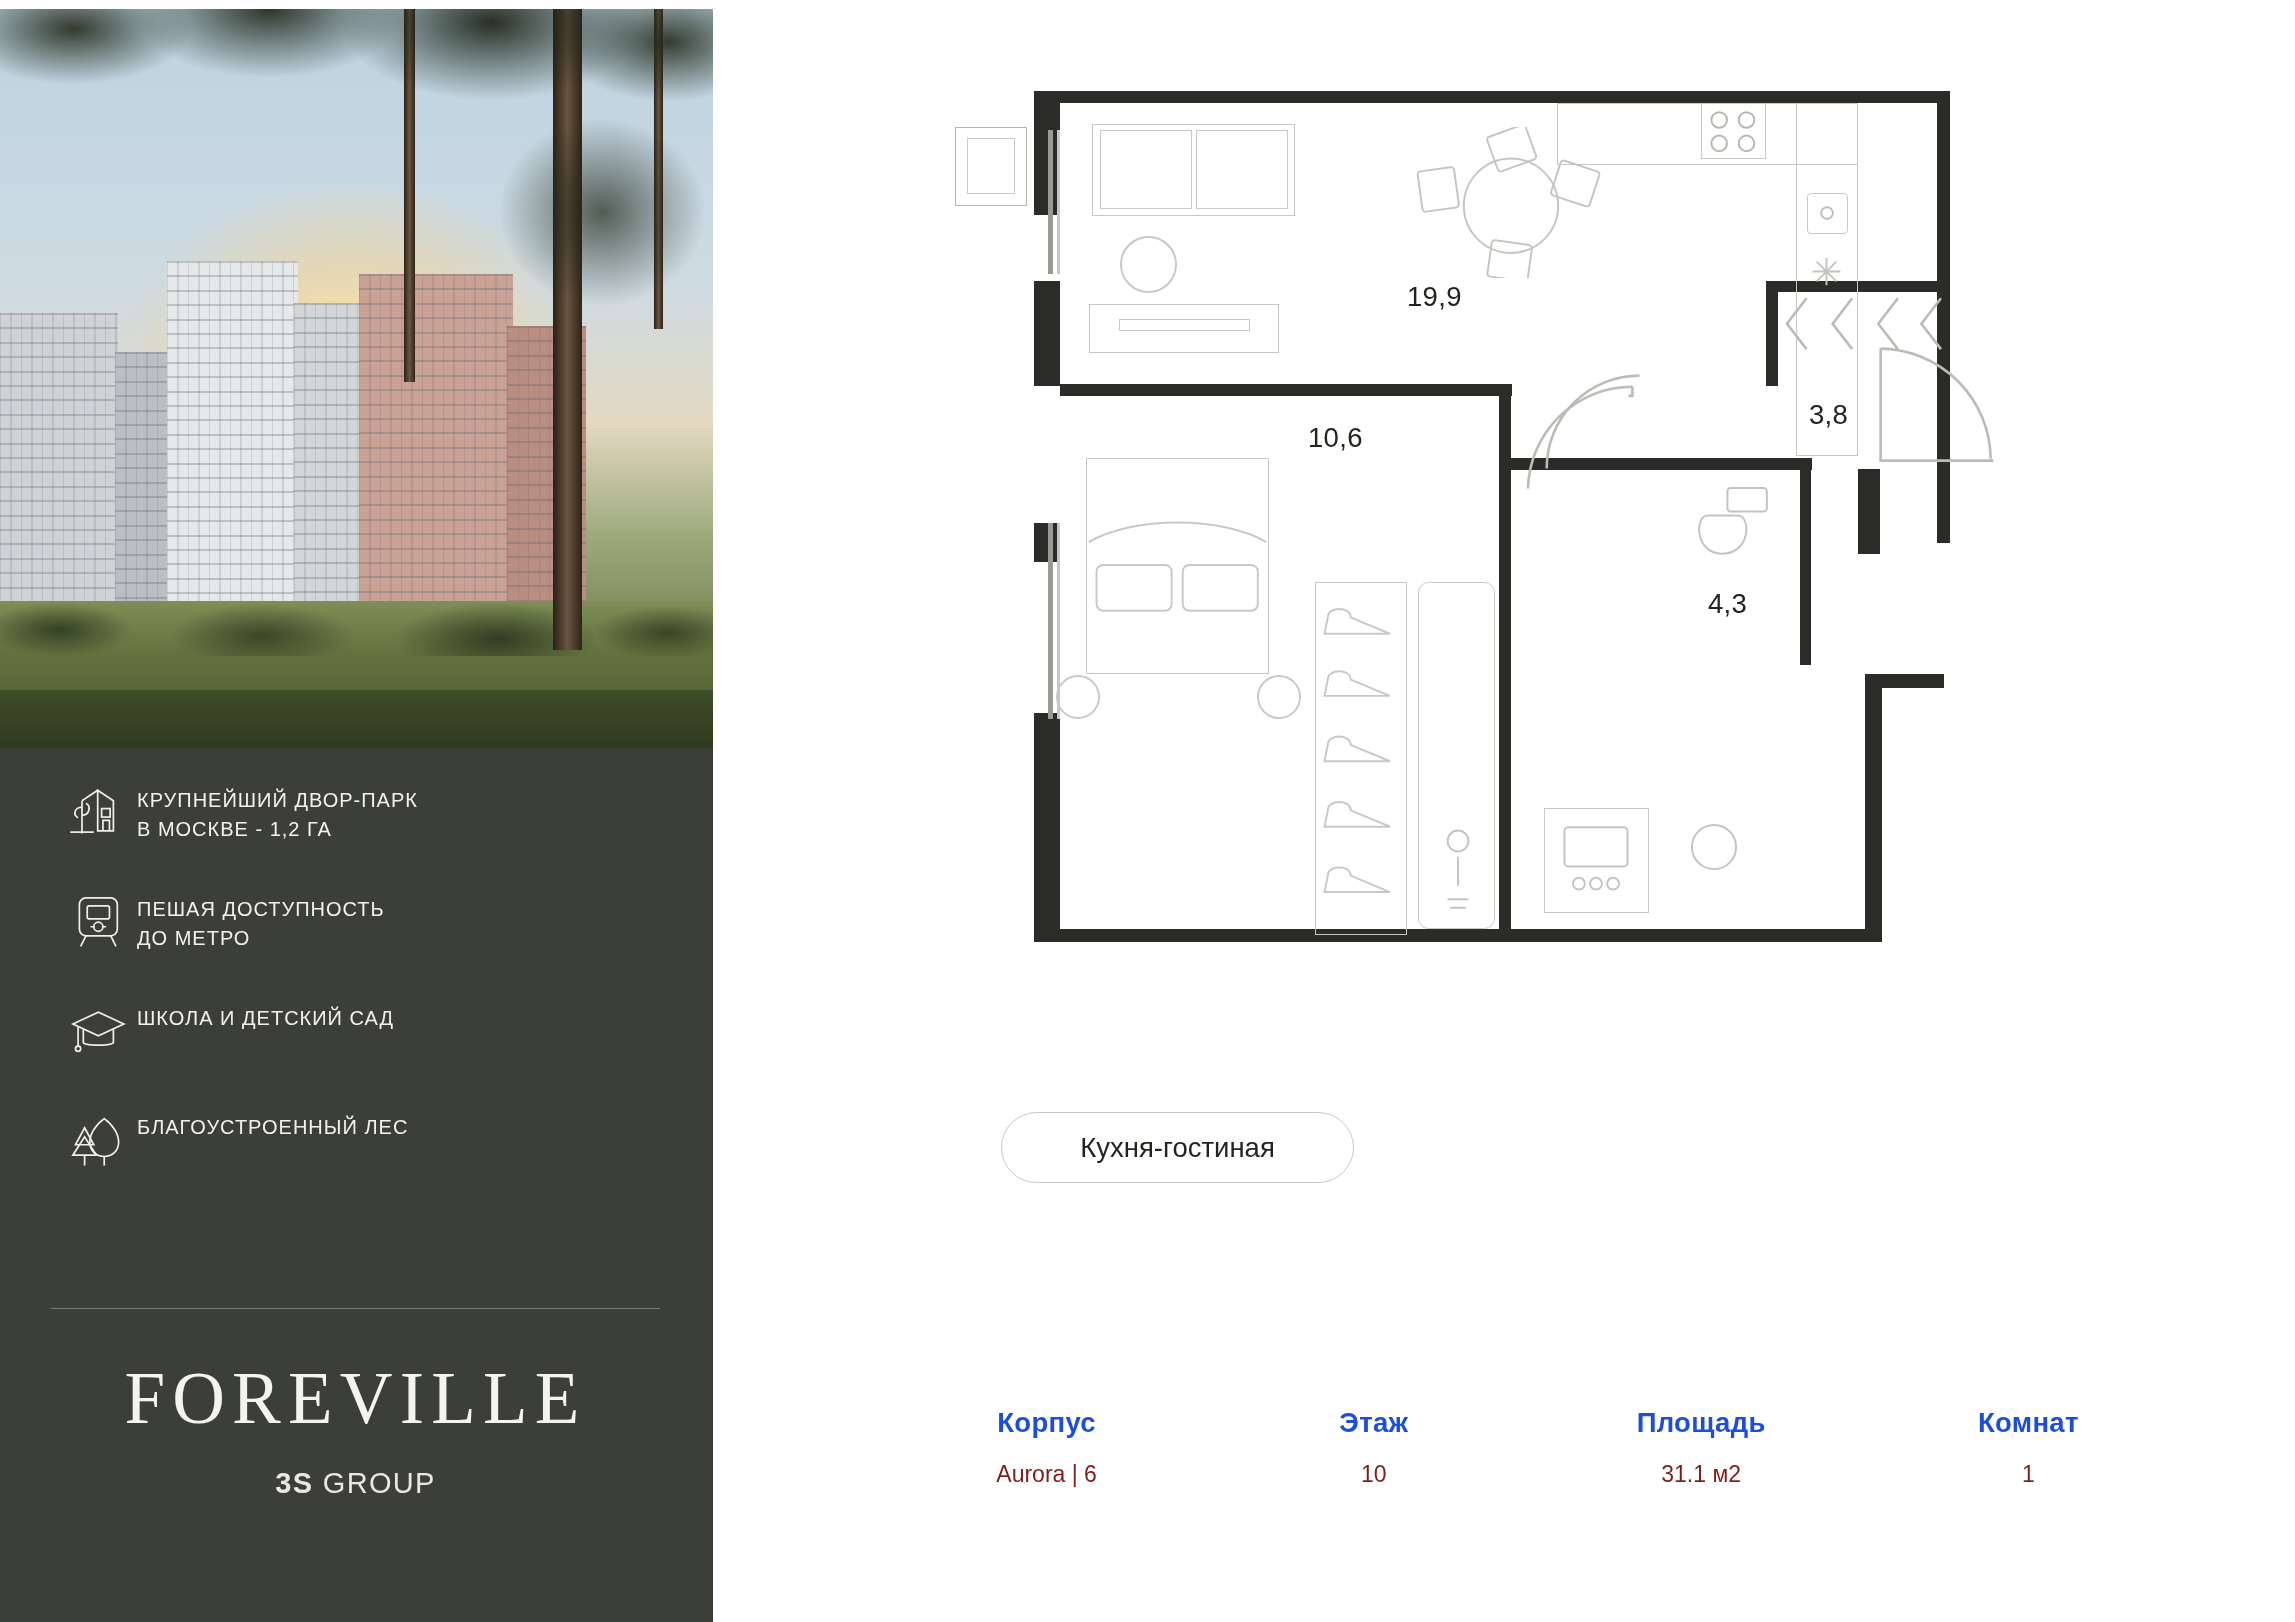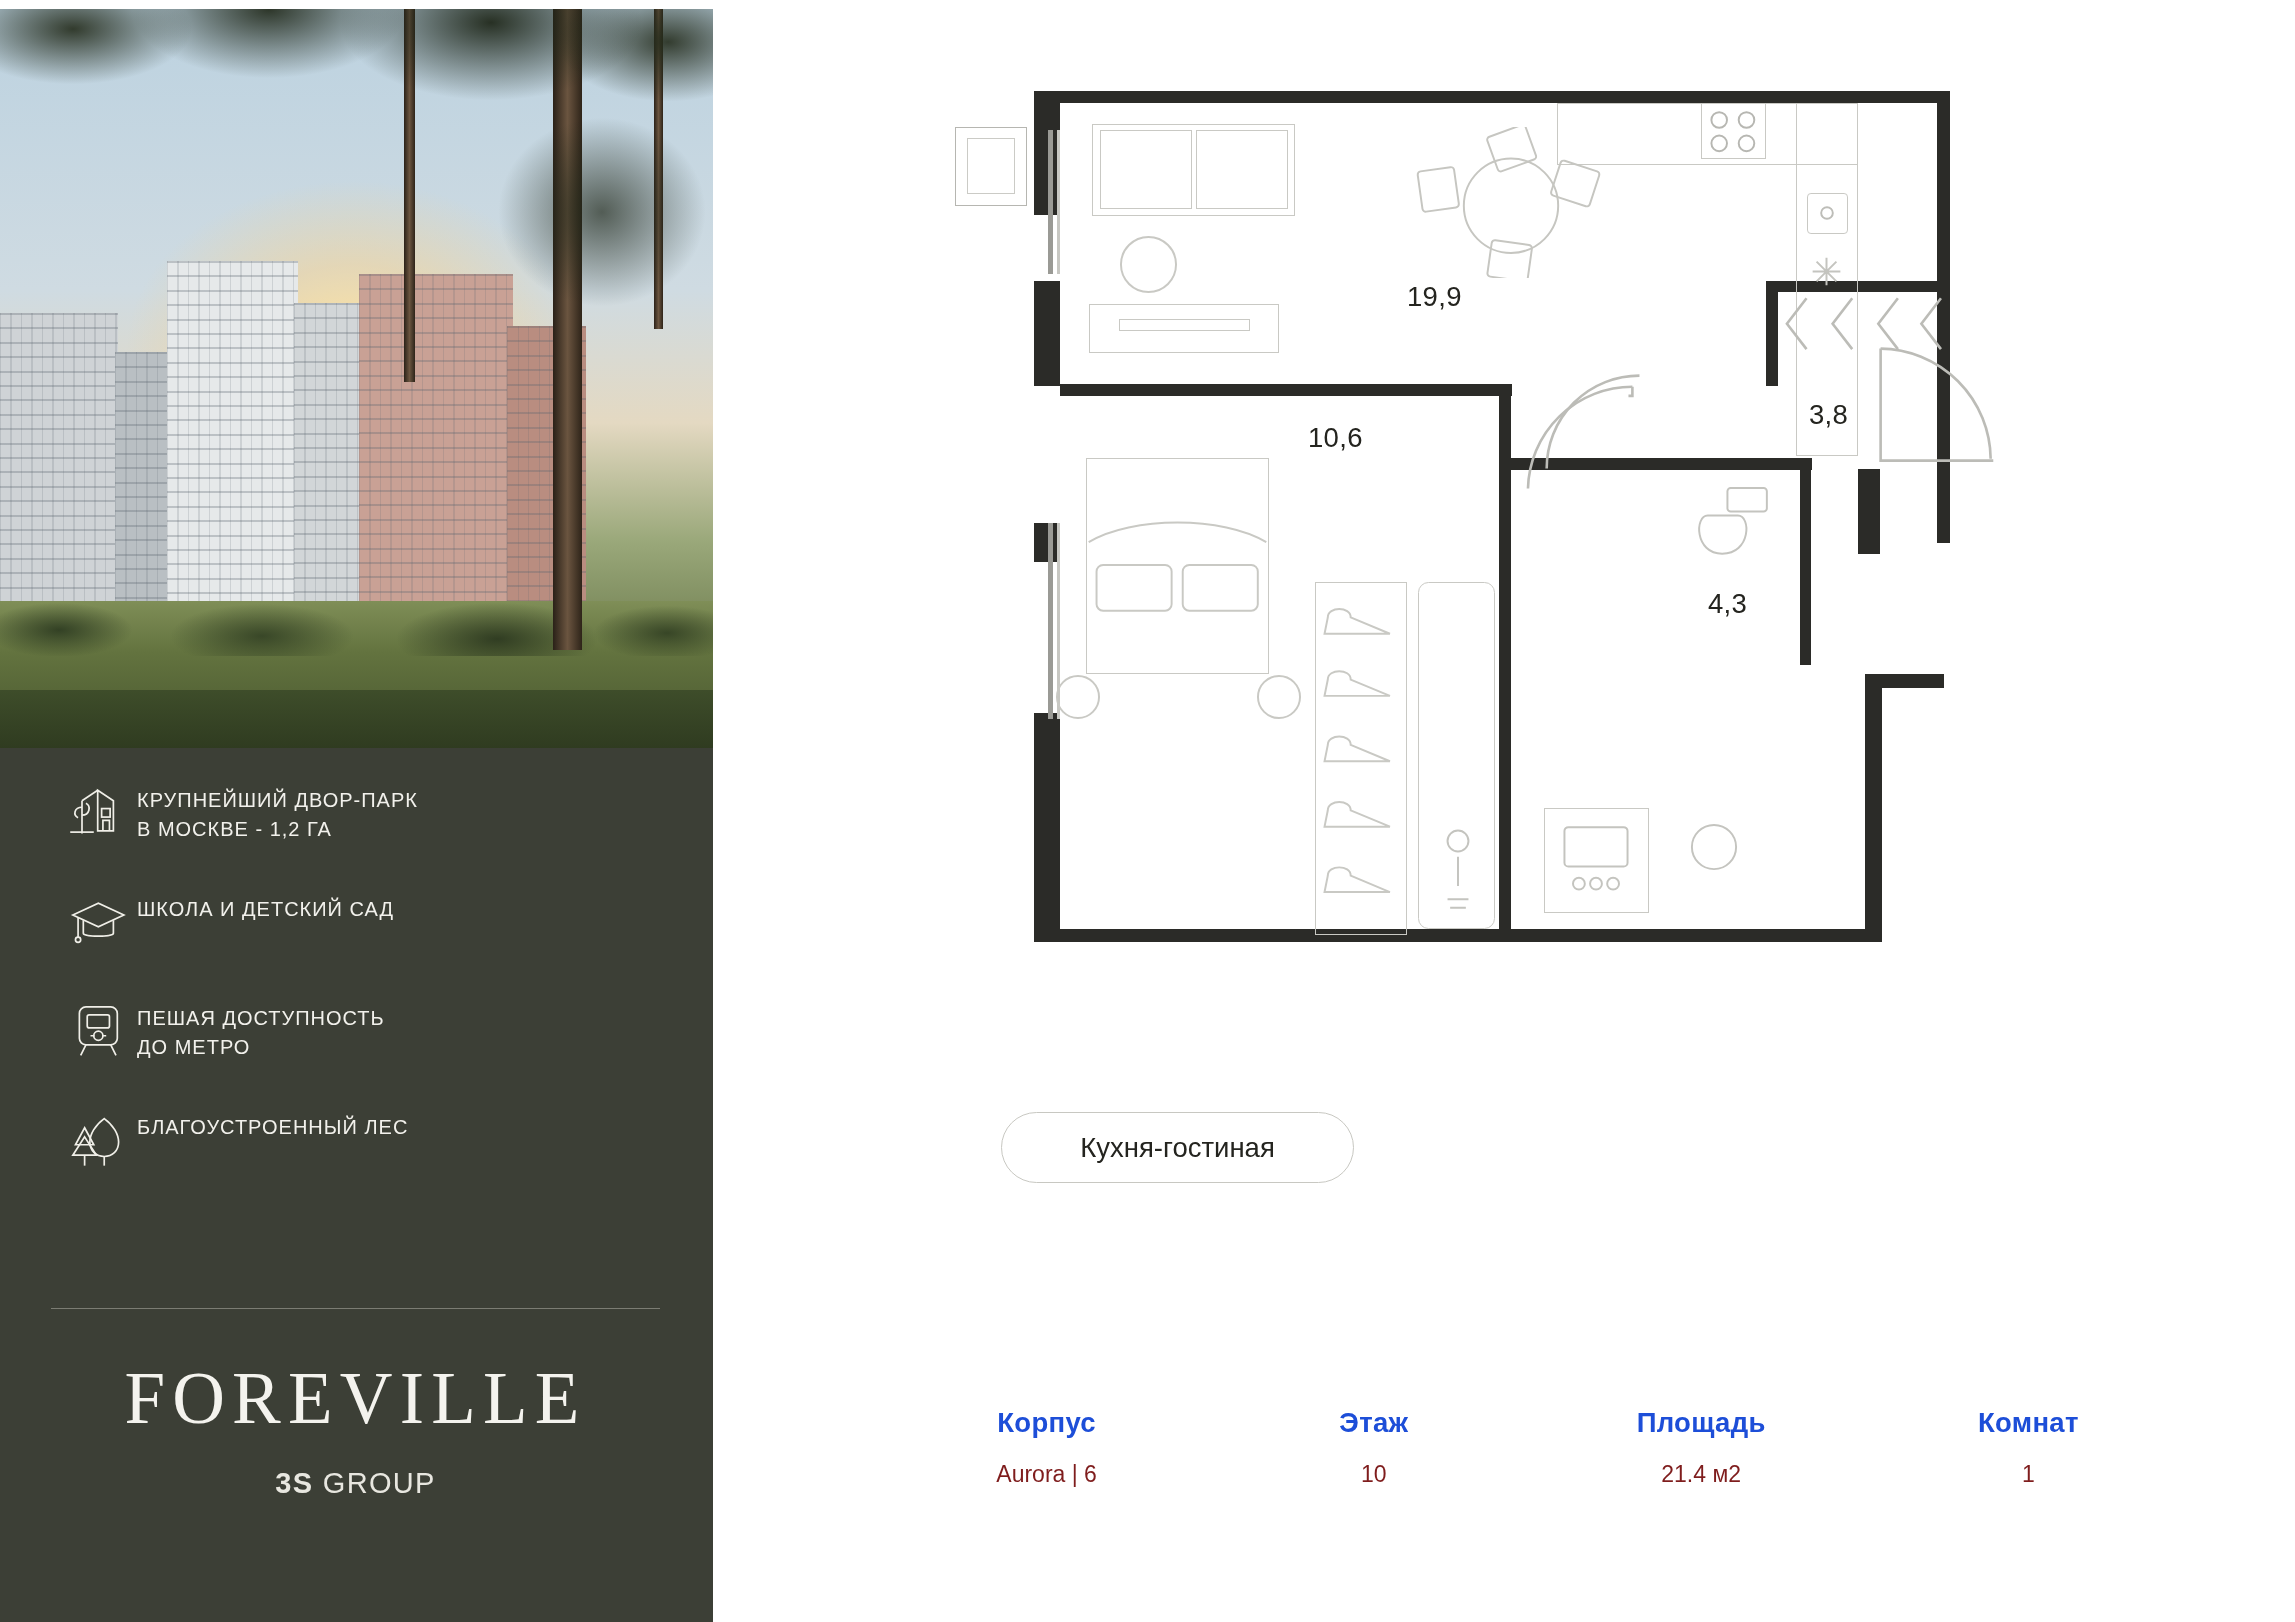--- a/index.html
+++ b/index.html
@@ -166,41 +166,41 @@
             <path d="M8 78 L44 78"></path>
           </svg>
         </span>
         <span class="txt">КРУПНЕЙШИЙ ДВОР-ПАРК
 В МОСКВЕ - 1,2 ГА</span>
       </div>
 
       <div class="feature">
         <span class="ico">
           <svg width="68" height="63" viewBox="0 0 104 96" fill="none" stroke="#f0efe8" stroke-width="2.6">
-            <path d="M12 38 L51 20 L90 38 L51 56 Z"></path>
-            <path d="M28 46 L28 66 C28 72 74 72 74 66 L74 46"></path>
-            <path d="M20 42 L20 72"></path>
-            <circle cx="20" cy="76" r="4"></circle>
-          </svg>
-        </span>
-        <span class="txt">ШКОЛА И ДЕТСКИЙ САД</span>
-      </div>
-
-      <div class="feature">
-        <span class="ico">
-          <svg width="68" height="63" viewBox="0 0 104 96" fill="none" stroke="#f0efe8" stroke-width="2.6">
             <rect x="22" y="12" width="58" height="58" rx="10"></rect>
             <rect x="34" y="24" width="34" height="20" rx="3"></rect>
             <circle cx="51" cy="56" r="7"></circle>
             <path d="M45 56 L39 56 M57 56 L63 56"></path>
             <path d="M32 70 L24 86 M70 70 L78 86"></path>
           </svg>
         </span>
         <span class="txt">ПЕШАЯ ДОСТУПНОСТЬ
 ДО МЕТРО</span>
+      </div>
+
+      <div class="feature">
+        <span class="ico">
+          <svg width="68" height="63" viewBox="0 0 104 96" fill="none" stroke="#f0efe8" stroke-width="2.6">
+            <path d="M12 38 L51 20 L90 38 L51 56 Z"></path>
+            <path d="M28 46 L28 66 C28 72 74 72 74 66 L74 46"></path>
+            <path d="M20 42 L20 72"></path>
+            <circle cx="20" cy="76" r="4"></circle>
+          </svg>
+        </span>
+        <span class="txt">ШКОЛА И ДЕТСКИЙ САД</span>
       </div>
 
       <div class="feature">
         <span class="ico">
           <svg width="68" height="63" viewBox="0 0 104 96" fill="none" stroke="#f0efe8" stroke-width="2.6">
             <path d="M60 16 C74 26 82 40 82 52 C82 66 72 74 60 74 C48 74 38 66 38 52 C38 40 46 26 60 16 Z"></path>
             <path d="M60 74 L60 88"></path>
             <path d="M30 30 L44 56 L16 56 Z"></path>
             <path d="M30 44 L48 72 L12 72 Z"></path>
             <path d="M30 72 L30 88"></path>
@@ -365,21 +365,21 @@
       <div class="spec">
         <div class="k">Корпус</div>
         <div class="v">Aurora | 6</div>
       </div>
       <div class="spec">
         <div class="k">Этаж</div>
         <div class="v">10</div>
       </div>
       <div class="spec">
         <div class="k">Площадь</div>
-        <div class="v">21.4 м2</div>
+        <div class="v">31.1 м2</div>
       </div>
       <div class="spec">
         <div class="k">Комнат</div>
         <div class="v">1</div>
       </div>
     </div>
 
   </div>
 </div>
 

